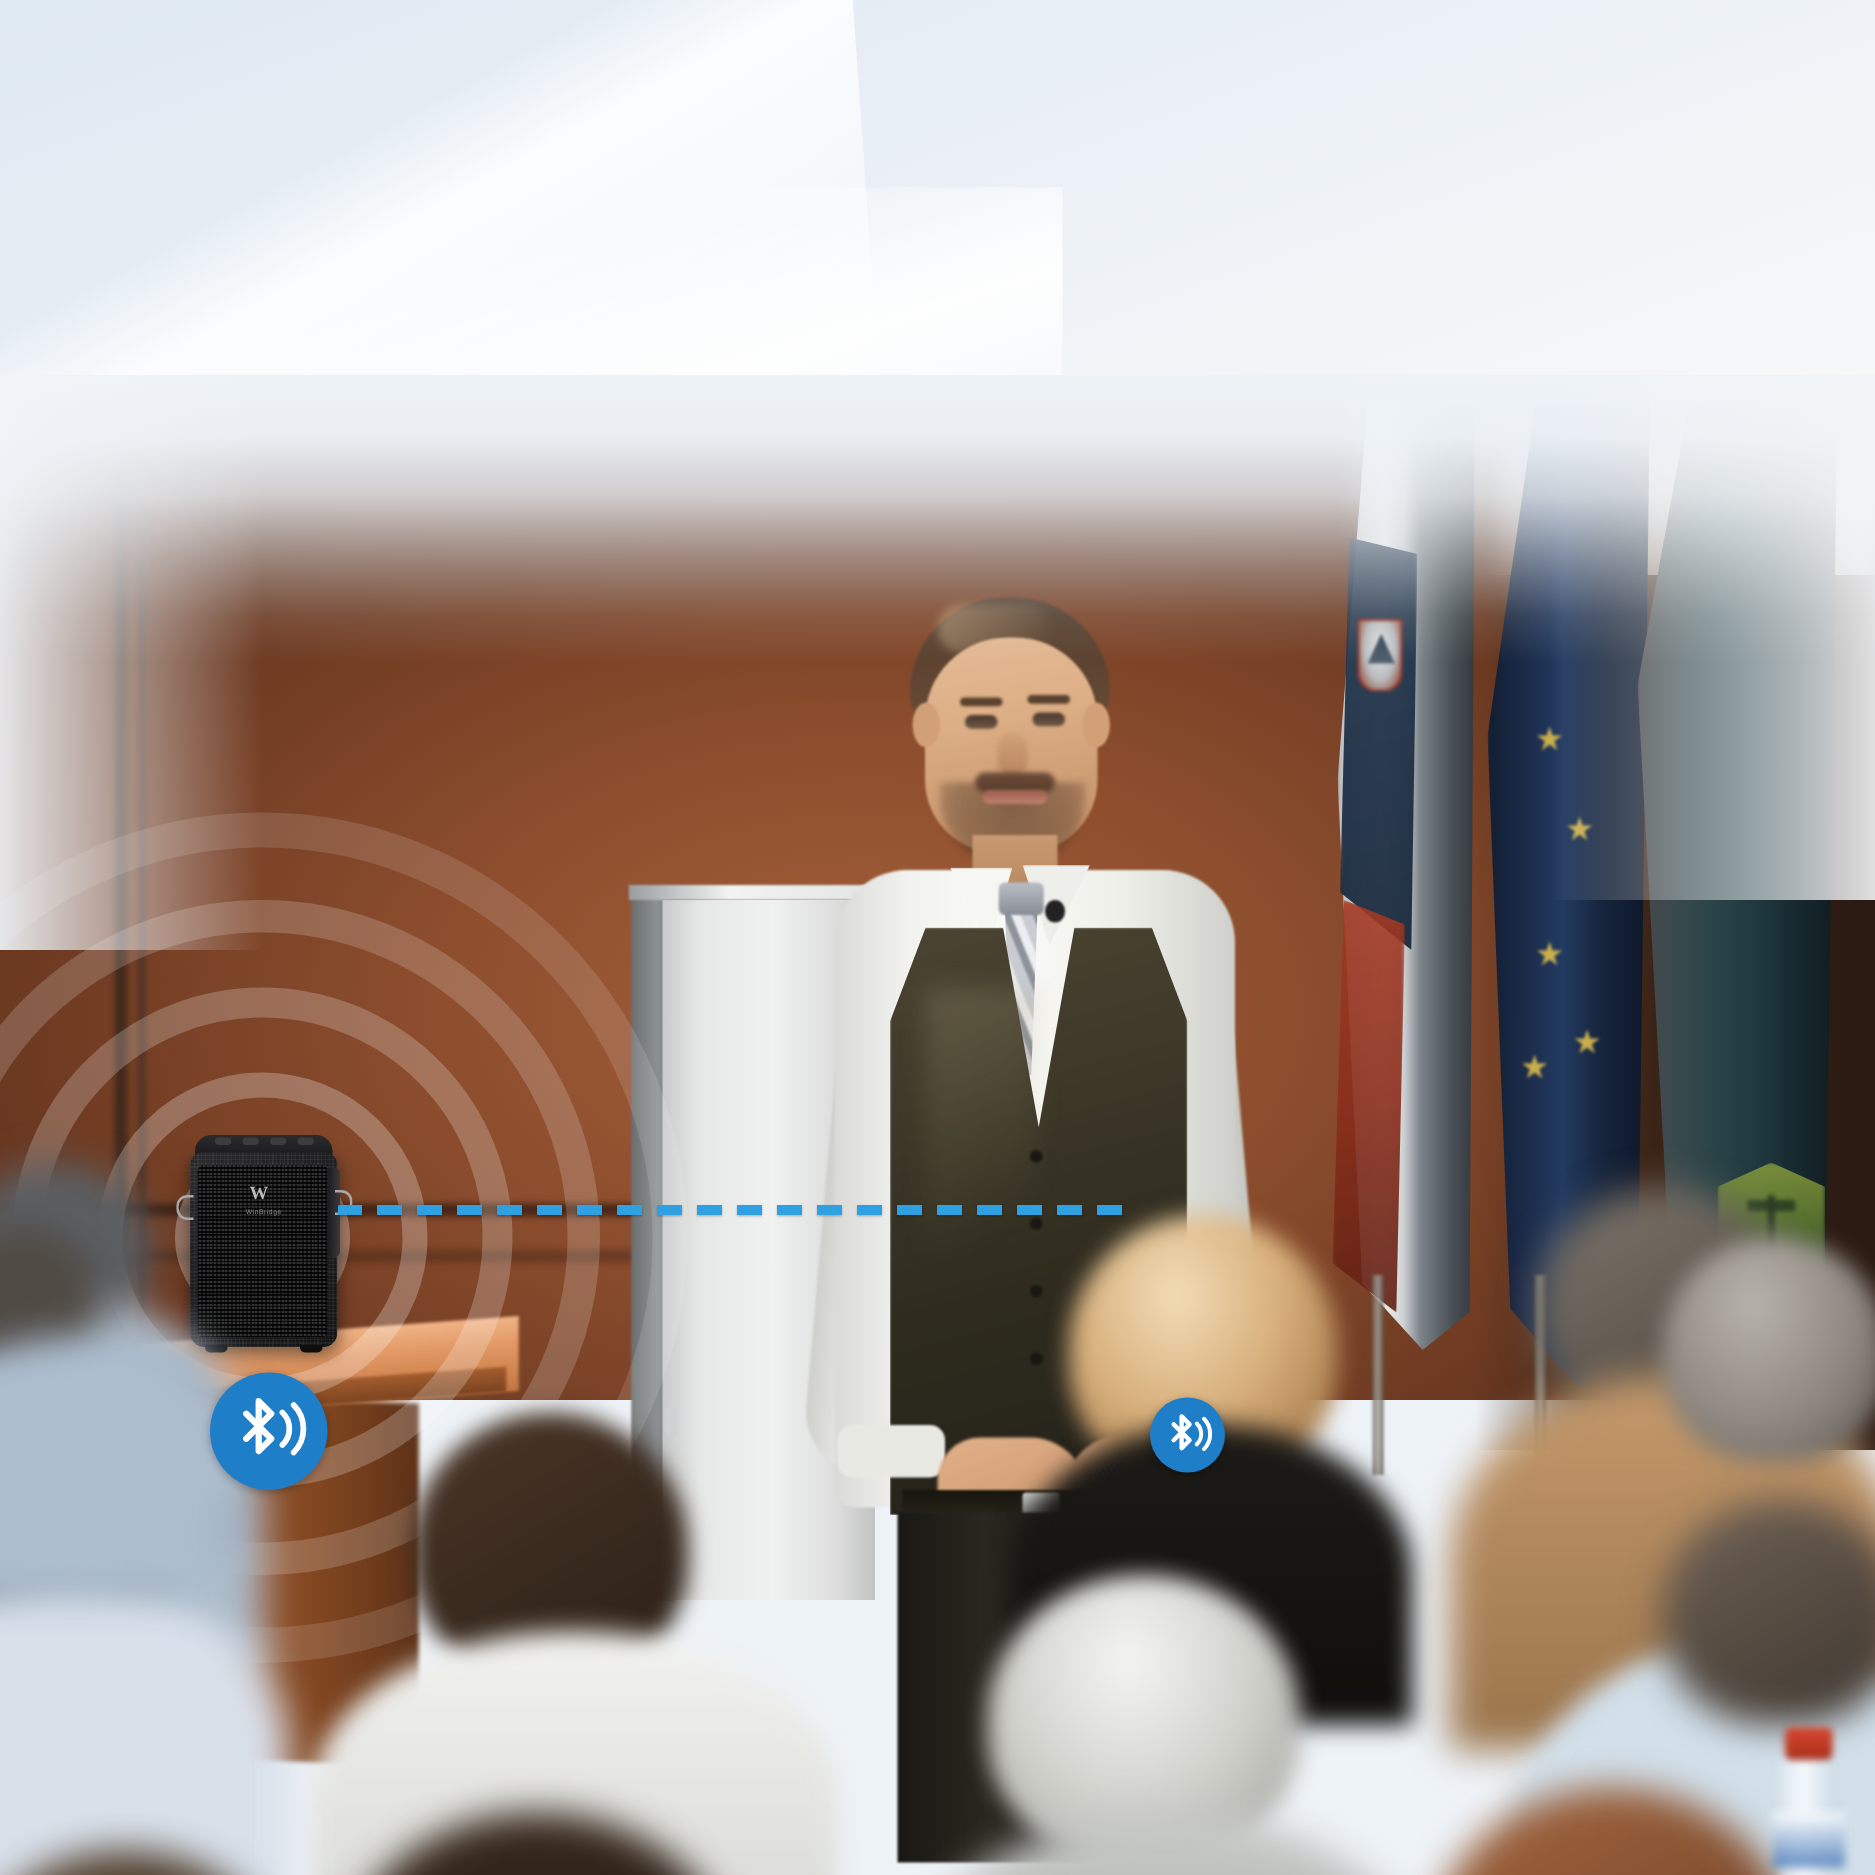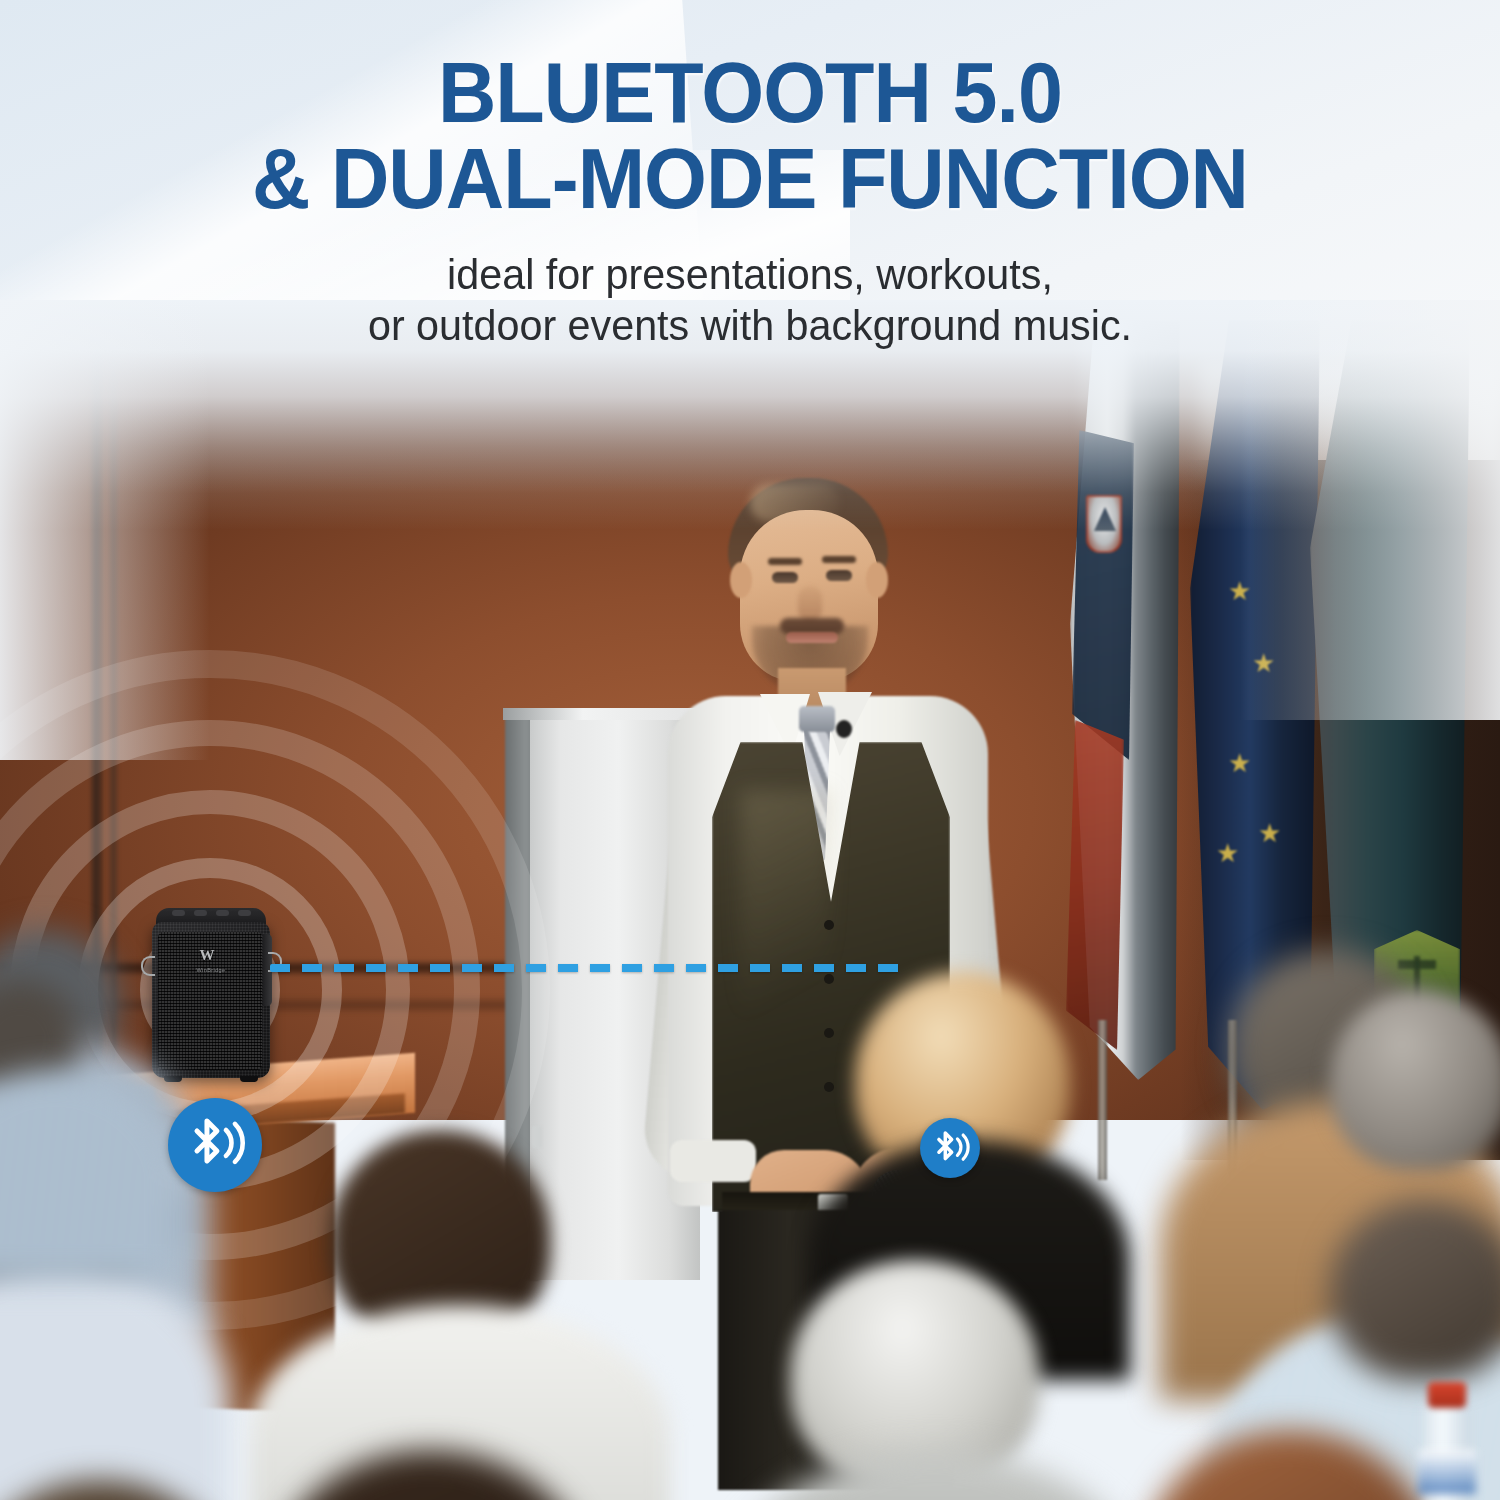--- a/index.html
+++ b/index.html
@@ -753,24 +753,14 @@
       <div class="bottle"></div>
       <div class="bottle-cap"></div>
       <div class="bottle-label"></div>
     </div>
 
     <div class="photo-fade-top"></div>
     <div class="photo-fade-left"></div>
     <div class="photo-fade-right"></div>
   </div>
 
-  <div class="header-block">
-    <div class="headline">
-      <span>BLUETOOTH 5.0</span>
-      <span class="line2">&amp; DUAL-MODE FUNCTION</span>
-    </div>
-    <div class="subhead">
-      <span class="sl">ideal for presentations, workouts,</span>
-      <span class="sl">or outdoor events with background music.</span>
-    </div>
-  </div>
 
 </div>
 
 </body></html>

